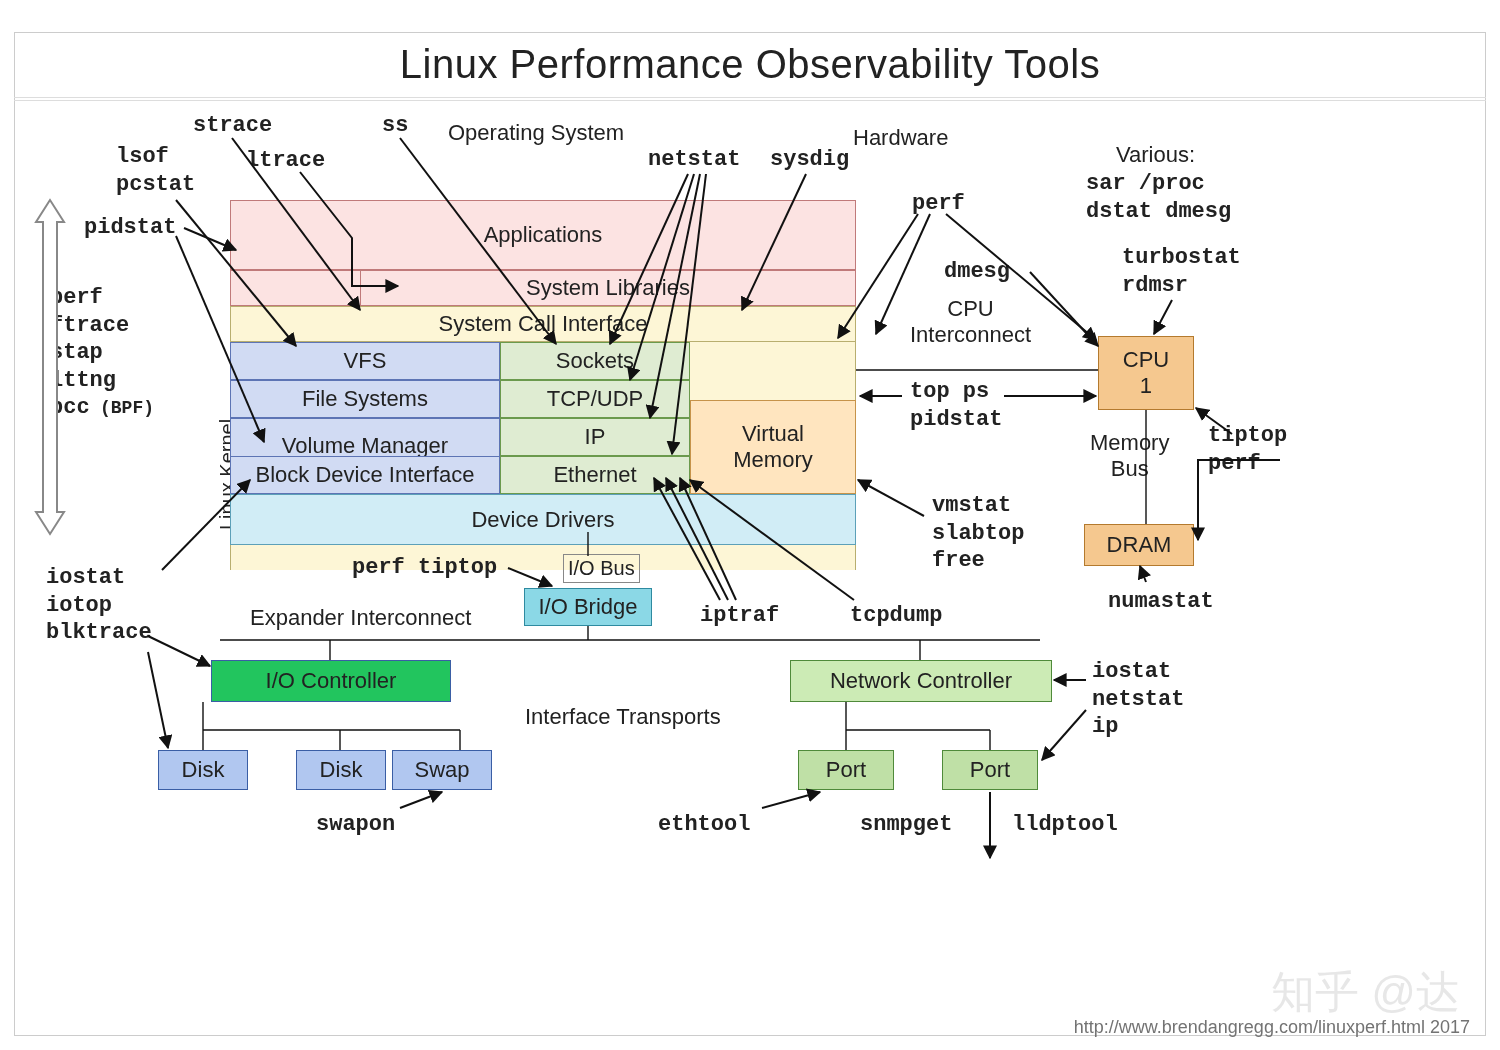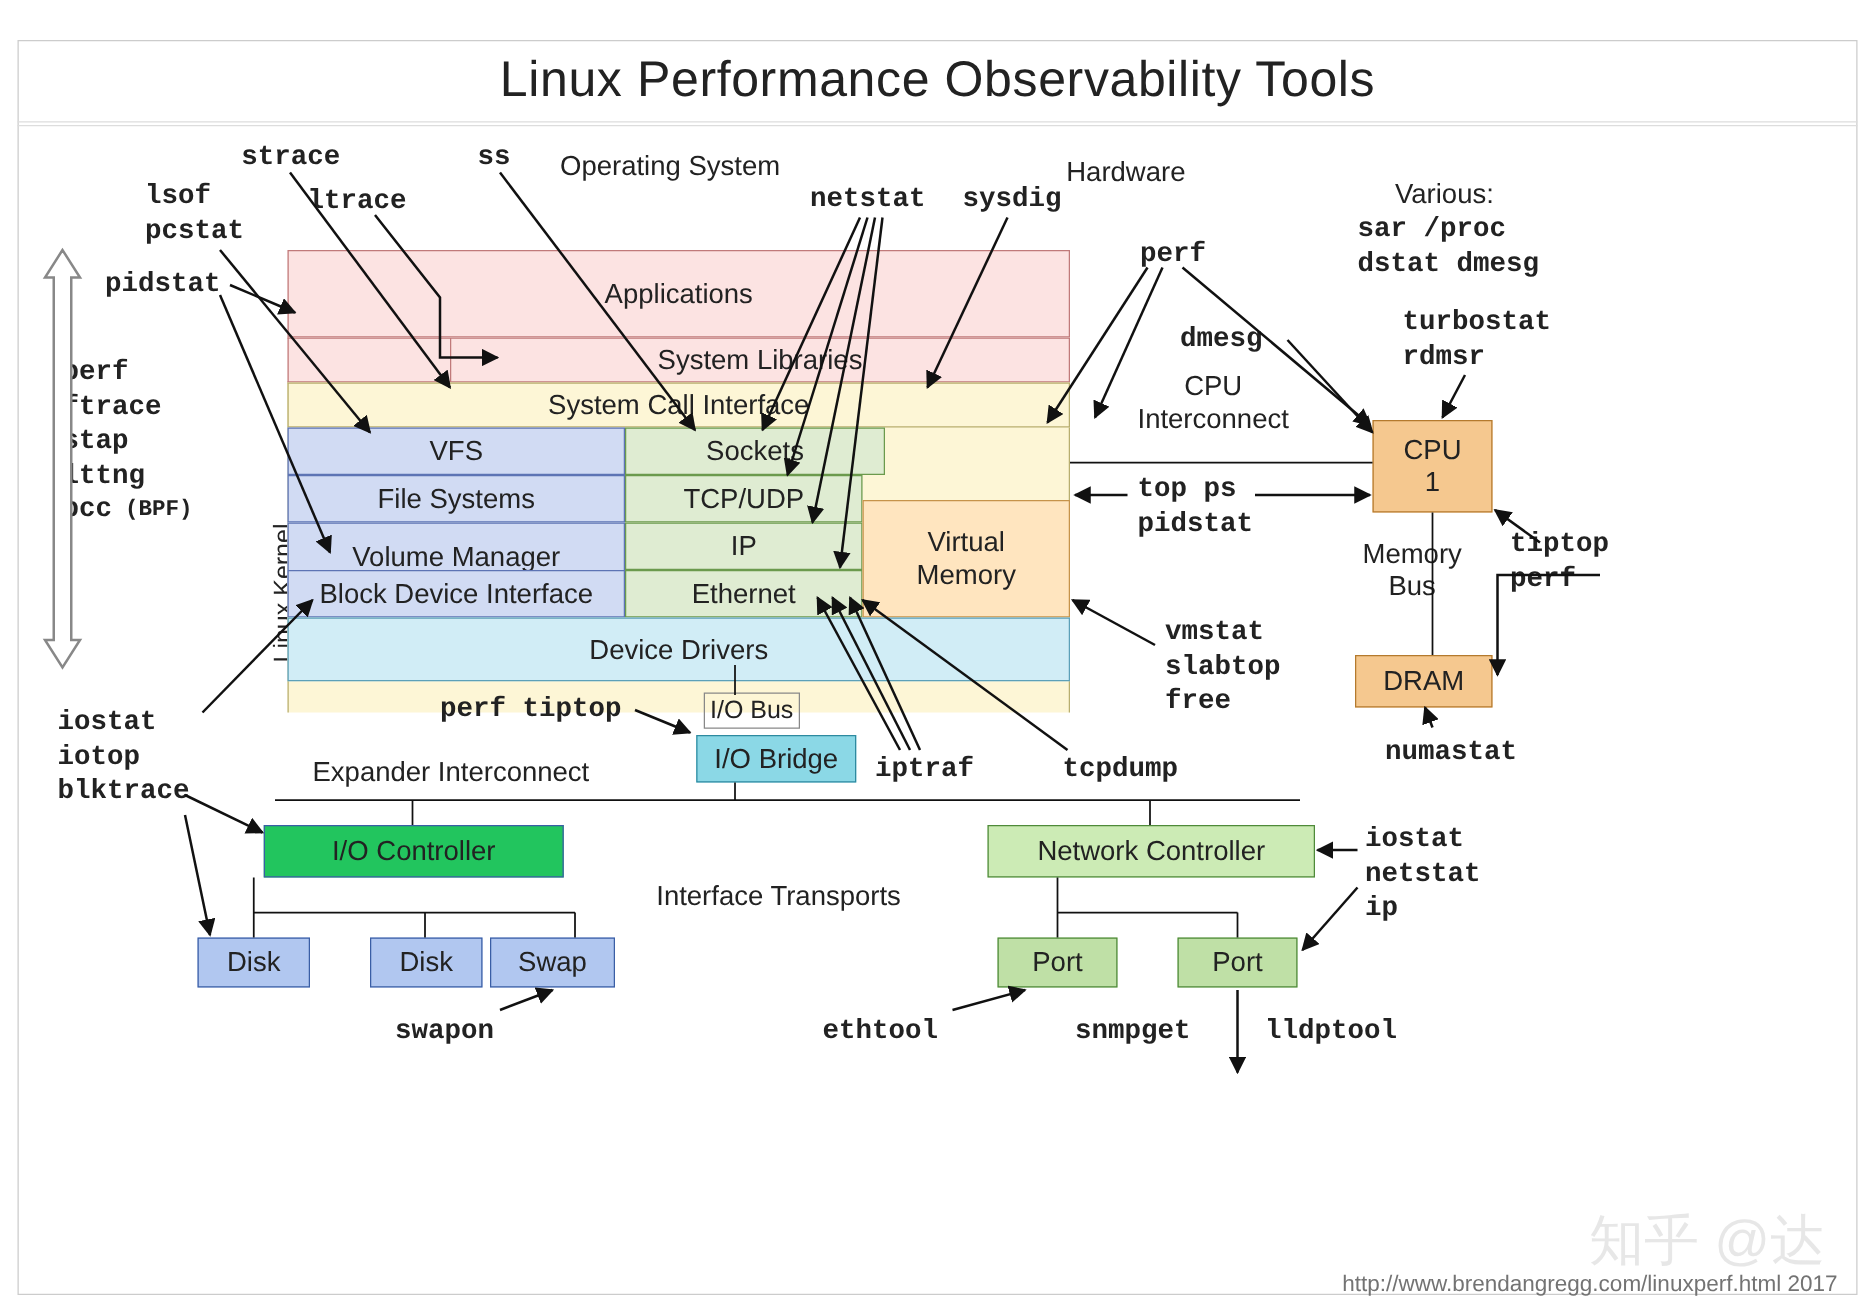--- a/index.html
+++ b/index.html
@@ -51,21 +51,21 @@
     justify-content: center;
     font-size: 22px;
     text-align: center;
   }
   .layer   { background: #fce3e2; border-color:#c07a7a; }
   .yellow  { background: #fdf6d6; border-color:#b8ae6f; }
   .orange  { background: #ffe5bf; border-color:#c6934a; }
   .bluebox { background: #d1dbf3; border-color:#5d74b4; }
   .green   { background: #dfecd2; border-color:#6b9a4d; }
   .cyan    { background: #d1edf6; border-color:#5ca0b8; }
-  .iobridge{ background: #8bd8e6; border-color:#2e8aa0;margin-left:33px; }
+  .iobridge{ background: #8bd8e6; border-color:#2e8aa0; }
   .ioctrl  { background: #22c55e; border-color:#3a5ea5; }
   .disk    { background: #b1c7f0; border-color:#3a5ea5; }
   .netctrl { background: #ccebb5; border-color:#4f8a3a; }
   .port    { background: #bfe0a6; border-color:#4f8a3a; }
   .hwchip  { background: #f5c88f; border-color:#b47a2e; }
   .tool {
     position: absolute;
     font-family: "Courier New", Courier, monospace;
     font-weight: bold;
     font-size: 22px;
@@ -142,21 +142,21 @@
 
   <div class="box layer" style="left:230px; top:270px; width:130px; height:36px; border-right:0"></div>
 
   <div class="box yellow" style="left:230px; top:306px; width:626px; height:36px">System Call Interface</div>
 
   <div class="box bluebox" style="left:230px; top:342px; width:270px; height:38px">VFS</div>
   <div class="box bluebox" style="left:230px; top:380px; width:270px; height:38px">File Systems</div>
   <div class="box bluebox" style="left:230px; top:418px; width:270px; height:55px">Volume Manager</div>
   <div class="box bluebox" style="left:230px; top:456px; width:270px; height:38px">Block Device Interface</div>
 
-  <div class="box green" style="left:500px; top:342px; width:208px; height:38px">Sockets</div>
+  <div class="box green" style="left:500px; top:342px; width:190px; height:38px">Sockets</div>
   <div class="box green" style="left:500px; top:380px; width:190px; height:38px">TCP/UDP</div>
   <div class="box green" style="left:500px; top:418px; width:190px; height:38px">IP</div>
   <div class="box green" style="left:500px; top:456px; width:190px; height:38px">Ethernet</div>
 
   <div class="box orange" style="left:690px; top:400px; width:166px; height:94px; white-space:pre">Virtual
 Memory</div>
 
   <div class="box cyan" style="left:230px; top:494px; width:626px; height:51px">Device Drivers</div>
 
   <div class="label" style="left:563px; top:554px; border:1px solid #888; padding:2px 4px; font-size:20px">I/O Bus</div>

